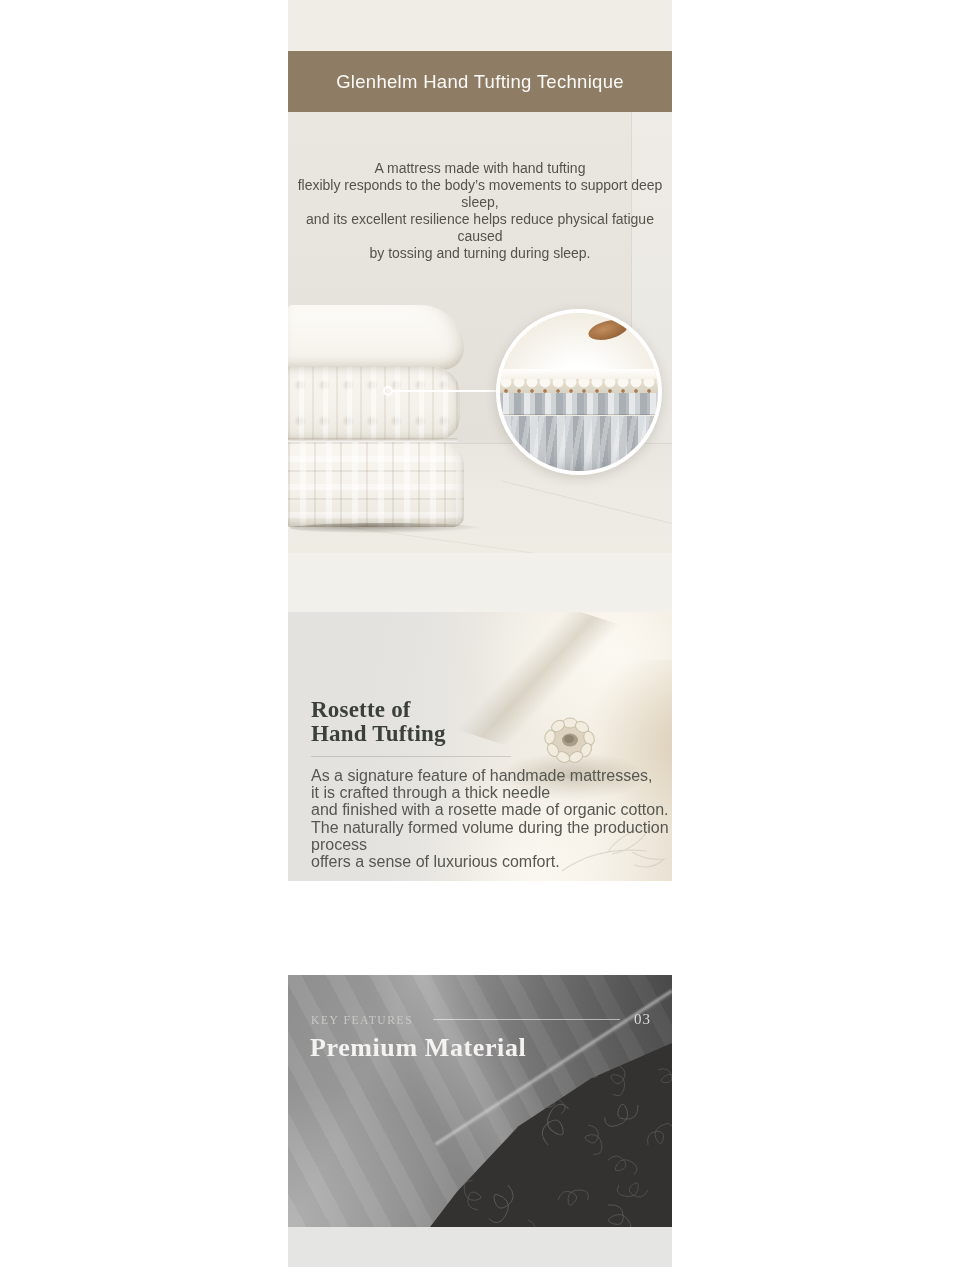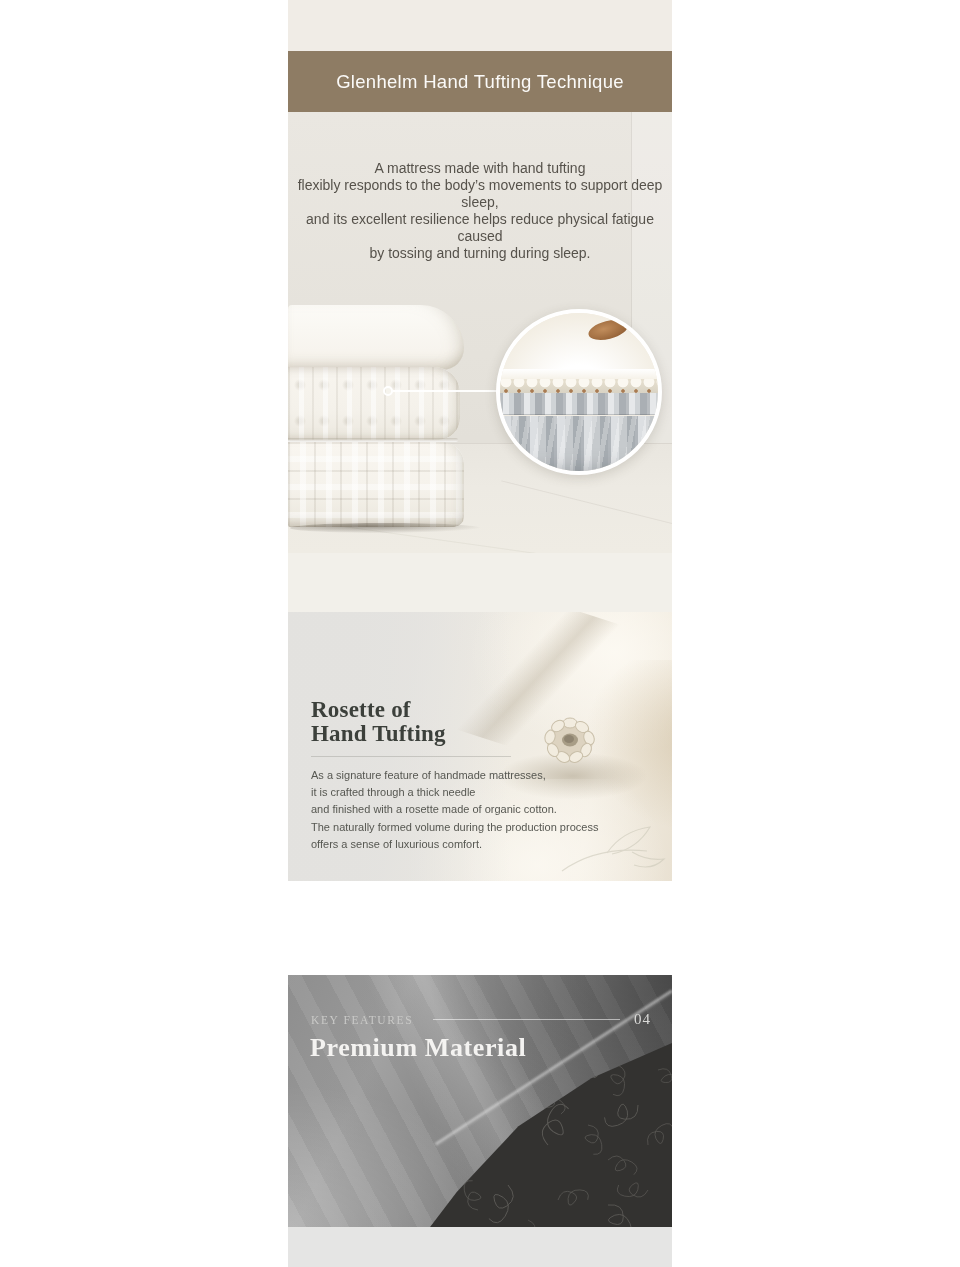--- a/index.html
+++ b/index.html
@@ -95,21 +95,21 @@
                background:linear-gradient(115deg, rgba(0,0,0,0) 40%, rgba(158,145,120,.30) 50%, rgba(0,0,0,0) 60%);
                transform:rotate(18deg); }
   .p2-under-shadow { position:absolute; left:210px; top:140px; width:150px; height:48px; border-radius:50%;
                      background:radial-gradient(ellipse, rgba(146,133,106,.42) 0%, rgba(146,133,106,0) 70%); }
   .p2-bulge-bottom { position:absolute; left:25%; top:62%; width:80%; height:80%;
                      background:radial-gradient(ellipse at 50% 40%, rgba(252,249,242,.85) 0%, rgba(252,249,242,0) 60%); }
   .p2-left-fade { position:absolute; inset:0; background:linear-gradient(90deg, rgba(227,226,223,.95) 18%, rgba(227,226,223,0) 58%); } 
   .p2-heading { position:absolute; left:23px; top:86px; color:#3c403b;
                 font-family:"Liberation Serif", serif; font-weight:700; font-size:23px; line-height:23.5px; letter-spacing:.2px; }
   .p2-divider { position:absolute; left:23px; top:144px; width:200px; height:1px; background:rgba(120,120,112,.28); }
-  .p2-body { position:absolute; left:23px; top:155px; color:#565751; font-size:11px; line-height:17.2px; }
+  .p2-body { position:absolute; left:23px; top:155px; color:#565751; font-size:16px; line-height:17.2px; }
 
   
   .features { height:252px; position:relative; overflow:hidden;
               background:linear-gradient(115deg,#929292 0%,#9d9d9d 25%,#8c8c8c 45%,#7a7a7a 62%,#616161 82%,#505050 100%); }
   .f-streaks { position:absolute; inset:0; opacity:.5;
                background:repeating-linear-gradient(62deg, rgba(255,255,255,.10) 0 16px, rgba(0,0,0,.06) 16px 38px); }
   .f-sheen { position:absolute; inset:0;
              background:linear-gradient(65deg, rgba(255,255,255,0) 38%, rgba(255,255,255,.16) 50%, rgba(255,255,255,0) 62%); }
   .f-dark-corner { position:absolute; inset:0;
                    background:radial-gradient(ellipse at 100% 0%, rgba(0,0,0,.28) 0%, rgba(0,0,0,0) 45%); }
@@ -255,20 +255,20 @@
           <use href="#sq" transform="translate(300 80) rotate(-150) scale(0.8)"></use>
           <use href="#sq" transform="translate(370 95) rotate(30) scale(0.9)"></use>
         </g>
       </svg>
     </div>
     <div class="f-fold-edge"></div>
 
     <div class="f-header">
       <span class="f-eyebrow">KEY FEATURES</span>
       <span class="f-rule"></span>
-      <span class="f-index">04</span>
+      <span class="f-index">03</span>
     </div>
     <h2 class="f-heading">Premium Material</h2>
   </div>
 
   <div class="band-bottom"></div>
 
 </div>
 
 </body></html>

